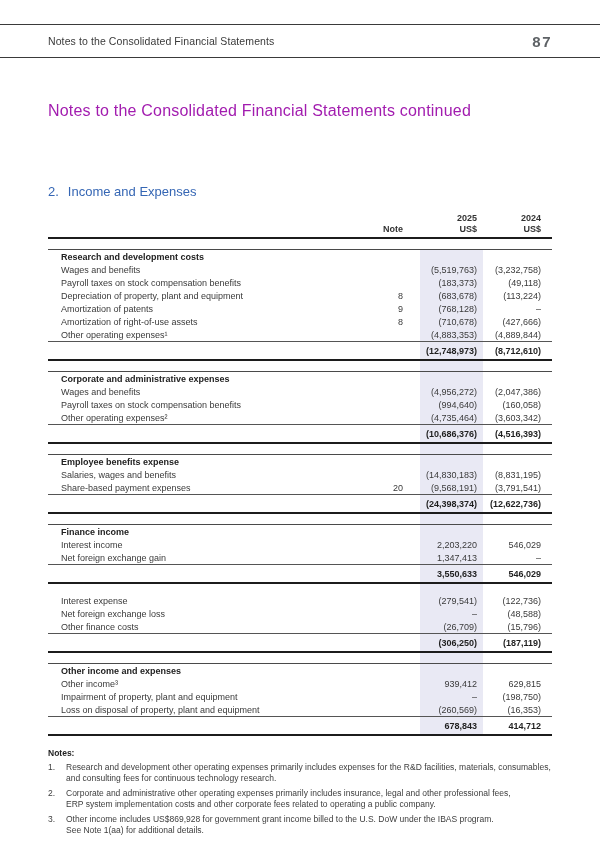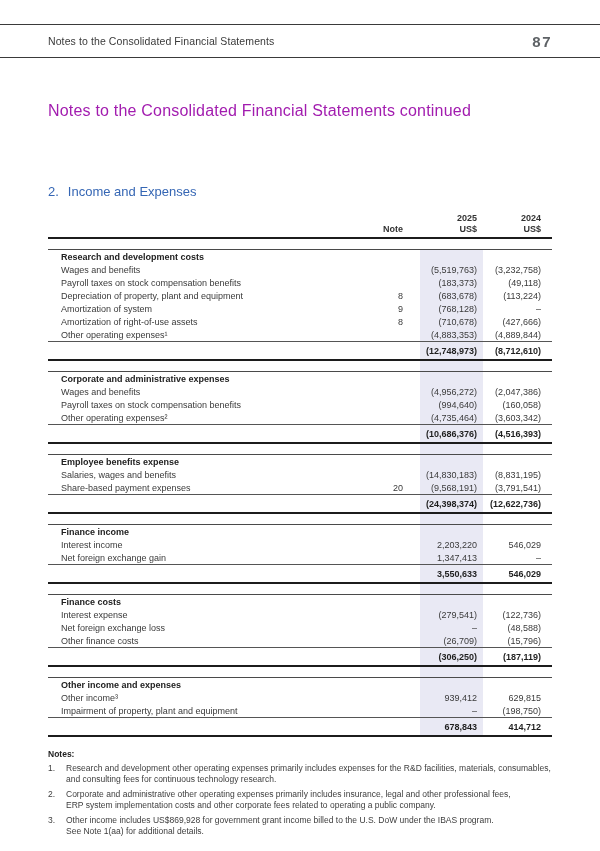--- a/index.html
+++ b/index.html
@@ -90,21 +90,21 @@
             <div class="c-v25">(183,373)</div>
             <div class="c-v24">(49,118)</div>
           </div>
           <div class="trow">
             <div class="c-label">Depreciation of property, plant and equipment</div>
             <div class="c-note">8</div>
             <div class="c-v25">(683,678)</div>
             <div class="c-v24">(113,224)</div>
           </div>
           <div class="trow">
-            <div class="c-label">Amortization of system</div>
+            <div class="c-label">Amortization of patents</div>
             <div class="c-note">9</div>
             <div class="c-v25">(768,128)</div>
             <div class="c-v24">–</div>
           </div>
           <div class="trow">
             <div class="c-label">Amortization of right-of-use assets</div>
             <div class="c-note">8</div>
             <div class="c-v25">(710,678)</div>
             <div class="c-v24">(427,666)</div>
           </div>
@@ -184,21 +184,20 @@
             <div class="c-v24">–</div>
           </div>
           <div class="trow total-row">
             <div class="c-label"></div>
             <div class="c-note"></div>
             <div class="c-v25">3,550,633</div>
             <div class="c-v24">546,029</div>
           </div>
         </div>
         <div class="tsection">
-          <div class="sec-header">Finance costs</div>
           <div class="trow">
             <div class="c-label">Interest expense</div>
             <div class="c-note"></div>
             <div class="c-v25">(279,541)</div>
             <div class="c-v24">(122,736)</div>
           </div>
           <div class="trow">
             <div class="c-label">Net foreign exchange loss</div>
             <div class="c-note"></div>
             <div class="c-v25">–</div>
@@ -223,20 +222,26 @@
             <div class="c-label">Other income³</div>
             <div class="c-note"></div>
             <div class="c-v25">939,412</div>
             <div class="c-v24">629,815</div>
           </div>
           <div class="trow">
             <div class="c-label">Impairment of property, plant and equipment</div>
             <div class="c-note"></div>
             <div class="c-v25">–</div>
             <div class="c-v24">(198,750)</div>
+          </div>
+          <div class="trow">
+            <div class="c-label">Loss on disposal of property, plant and equipment</div>
+            <div class="c-note"></div>
+            <div class="c-v25">(260,569)</div>
+            <div class="c-v24">(16,353)</div>
           </div>
           <div class="trow total-row">
             <div class="c-label"></div>
             <div class="c-note"></div>
             <div class="c-v25">678,843</div>
             <div class="c-v24">414,712</div>
           </div>
         </div>
       </div>
   </div>

